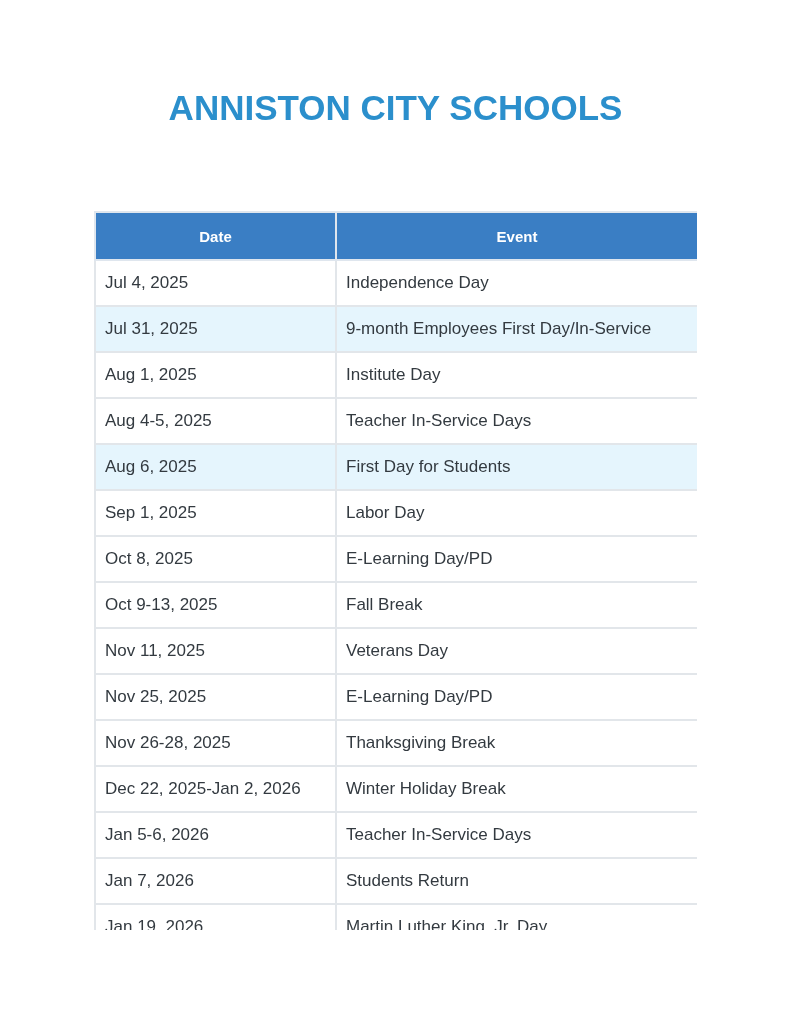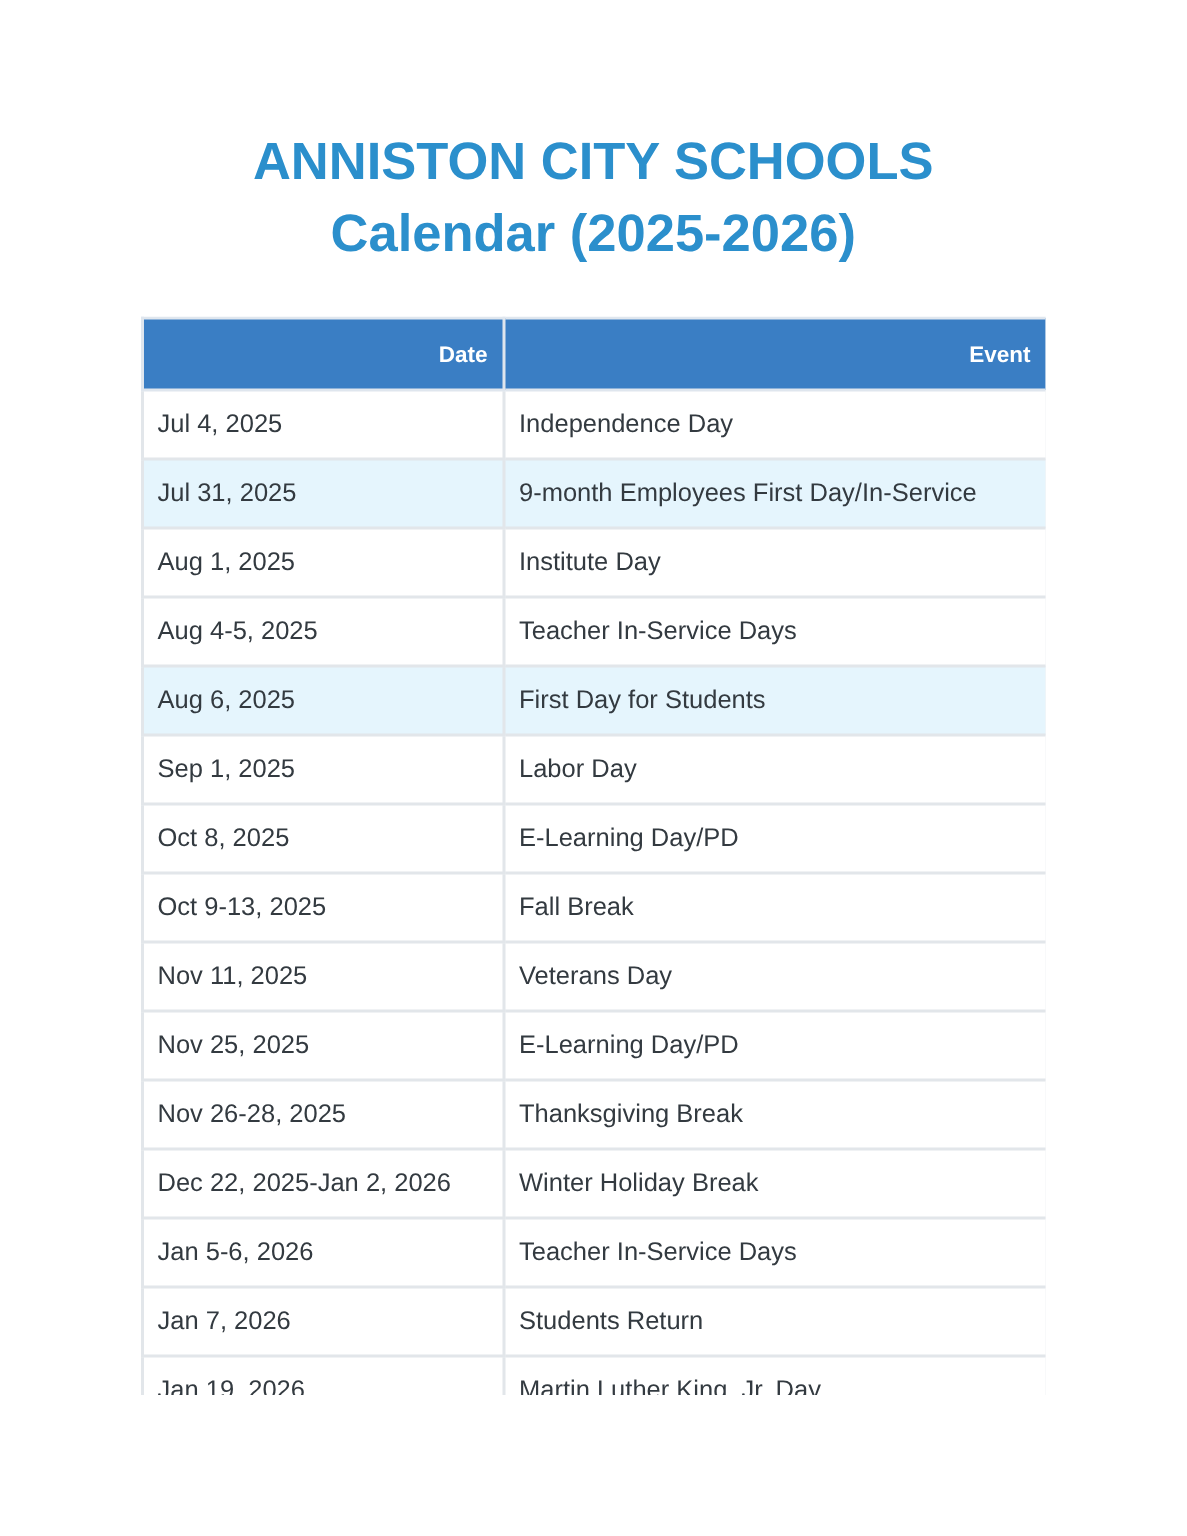--- a/index.html
+++ b/index.html
@@ -2,30 +2,29 @@
 <html><head>
 <meta charset="utf-8">
 <style>
   html, body { margin: 0; padding: 0; background: #ffffff; }
   body { width: 791px; height: 1024px; position: relative; overflow: hidden; font-family: "Liberation Sans", sans-serif; }
   .title { position: absolute; left: 0; width: 791px; top: 84px; text-align: center; color: #2b8fcc; font-weight: bold; font-size: 35px; line-height: 48px; }
   .table-wrap { position: absolute; left: 94px; top: 211px; width: 603px; height: 719px; overflow: hidden; }
   table { border-collapse: collapse; width: 603px; table-layout: fixed; }
   col.c1 { width: 241px; }
   col.c2 { width: 362px; }
-  th { background: #3a7ec4; color: #ffffff; text-align: right; font-weight: bold; font-size: 15px; height: 46px; padding: 0 10px; border: 2px solid #dfe6ee; }
+  th { background: #3a7ec4; color: #ffffff; text-align: center; font-weight: bold; font-size: 15px; height: 46px; padding: 0 10px; border: 2px solid #dfe6ee; }
   td { font-size: 17px; color: #333a40; height: 44px; padding: 0 9px; border: 2px solid #e2e6ea; }
   tr.hl td { background: #e5f5fd; }
 </style>
 </head>
 <body>
 
 <div class="title">
   <div>ANNISTON CITY SCHOOLS</div>
-  <div>Calendar (2025-2026)</div>
 </div>
 
 <div class="table-wrap">
   <table>
     <colgroup>
         <col class="c1">
         <col class="c2">
       </colgroup>
     <thead>
       <tr>

